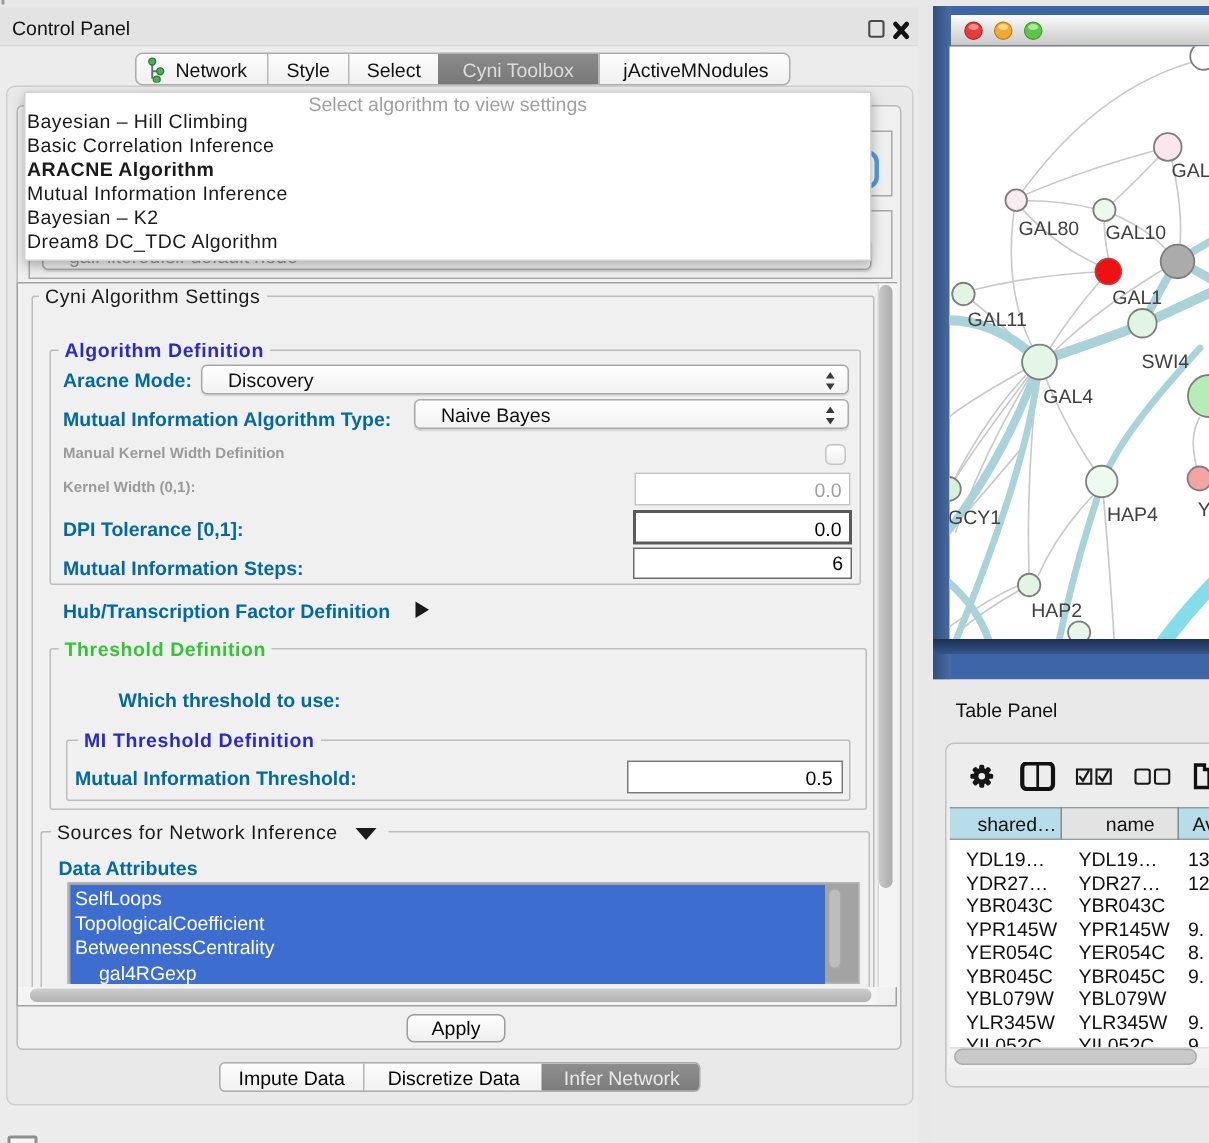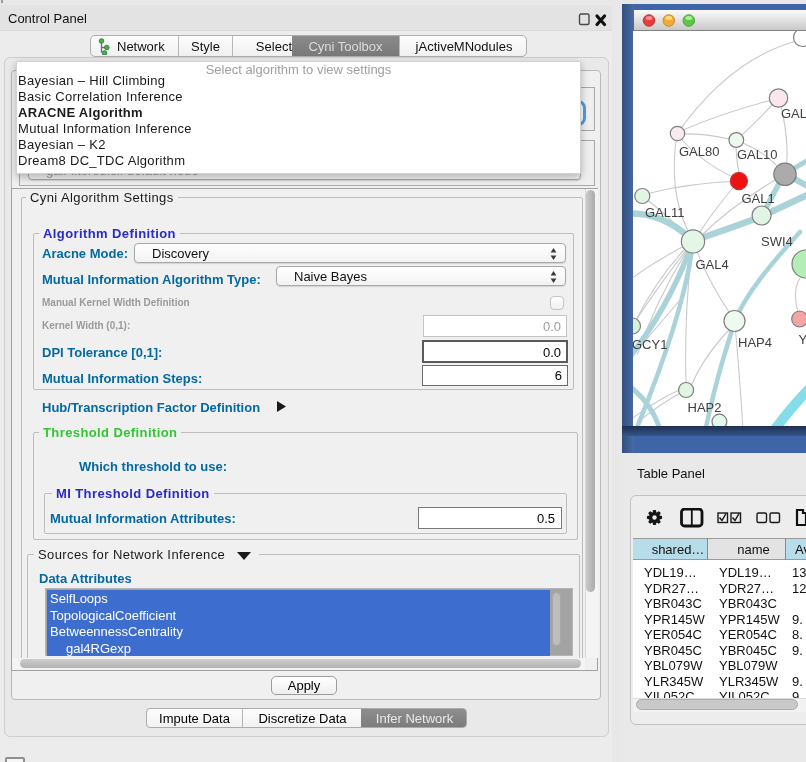--- a/index.html
+++ b/index.html
@@ -88,21 +88,21 @@
       <path d="M2 1 L11 6.5 L2 12 Z" fill="#1a1a1a"></path>
     </svg>
 
   <div class="gbox" style="left:21px;top:243px;width:545px;height:108px;"></div>
   <div class="gtitle" style="left:27px;top:236px;color:#35c435;font-weight:bold;">Threshold Definition</div>
 
   <div class="lbl" style="left:67px;top:270px;">Which threshold to use:</div>
 
   <div class="gbox" style="left:32px;top:304px;width:523px;height:41px;"></div>
   <div class="gtitle" style="left:40px;top:297px;color:#2a2ac8;font-weight:bold;">MI Threshold Definition</div>
-  <div class="lbl" style="left:38px;top:322px;">Mutual Information Attributes:</div>
+  <div class="lbl" style="left:38px;top:322px;">Mutual Information Threshold:</div>
   <div class="field" style="left:406px;top:318px;width:144px;height:22px;border:1px solid #7a7a7a;color:#000;padding:3px 6px 0 0;">0.5</div>
 
   <div class="gbox" style="left:15px;top:365px;width:553px;height:130px;"></div>
   <div class="gtitle" style="left:22px;top:358px;color:#1a1a1a;padding-right:34px;">Sources for Network Inference</div>
   <svg class="abs" style="left:223px;top:362px;" width="18" height="10" viewBox="0 0 16 10">
       <path d="M1 1 L15 1 L8 9 Z" fill="#1a1a1a"></path>
     </svg>
   <div class="lbl" style="left:27px;top:382px;">Data Attributes</div>
 
   <div class="abs" style="left:33px;top:399px;width:528px;height:68px;background:#a3a3a3;border:1px solid #b5b5b5;">
@@ -129,21 +129,21 @@
   <div class="abs" style="left:97px;top:0;width:117px;height:20px;text-align:center;line-height:19px;">Discretize Data</div>
   <div class="abs" style="left:214px;top:0;width:107px;height:20px;text-align:center;line-height:19px;background:linear-gradient(#8e8e8e,#7a7a7a);color:#e9e9e9;">Infer Network</div>
 </div>
 
 <div class="abs" style="left:5px;top:757px;width:20px;height:16px;background:#f6f6f6;border:2px solid #8f8f8f;border-radius:2px;"></div>
 
 <div class="abs" style="left:90px;top:35px;width:437px;height:22px;background:linear-gradient(#fdfdfd,#f0f0f0);border:1px solid #adadad;border-radius:5px;overflow:hidden;font-size:13px;color:#111;">
   <div class="abs" style="left:0;top:0;width:88px;height:22px;border-right:1px solid #b8b8b8;"></div>
   <div class="abs" style="left:26px;top:3px;">Network</div>
   <div class="abs" style="left:88px;top:0;width:54px;height:22px;border-right:1px solid #b8b8b8;text-align:center;line-height:21px;">Style</div>
-  <div class="abs" style="left:142px;top:0;width:59px;height:22px;text-align:right;line-height:21px;">Select</div>
+  <div class="abs" style="left:142px;top:0;width:59px;height:22px;text-align:center;line-height:21px;">Select</div>
   <div class="abs" style="left:201px;top:0;width:107px;height:22px;background:linear-gradient(#8b8b8b,#767676);color:#dcdcdc;text-align:center;line-height:21px;">Cyni Toolbox</div>
   <div class="abs" style="left:308px;top:0;width:129px;height:22px;border-left:1px solid #b8b8b8;text-align:center;line-height:21px;">jActiveMNodules</div>
 </div>
 
 <svg class="abs" style="left:97px;top:37px;" width="15" height="18" viewBox="0 0 15 18">
   <path d="M4.5 5 L4.5 15.5 M4.5 10.5 L9.5 10.5" stroke="#5f6f80" stroke-width="1.3" fill="none"></path>
   <circle cx="4.5" cy="4" r="2.3" fill="#4cae50" stroke="#2c7a33" stroke-width="0.9"></circle>
   <circle cx="9.8" cy="10.5" r="2.3" fill="#4cae50" stroke="#2c7a33" stroke-width="0.9"></circle>
   <circle cx="7.5" cy="16" r="2.3" fill="#4cae50" stroke="#2c7a33" stroke-width="0.9"></circle>
 </svg>

